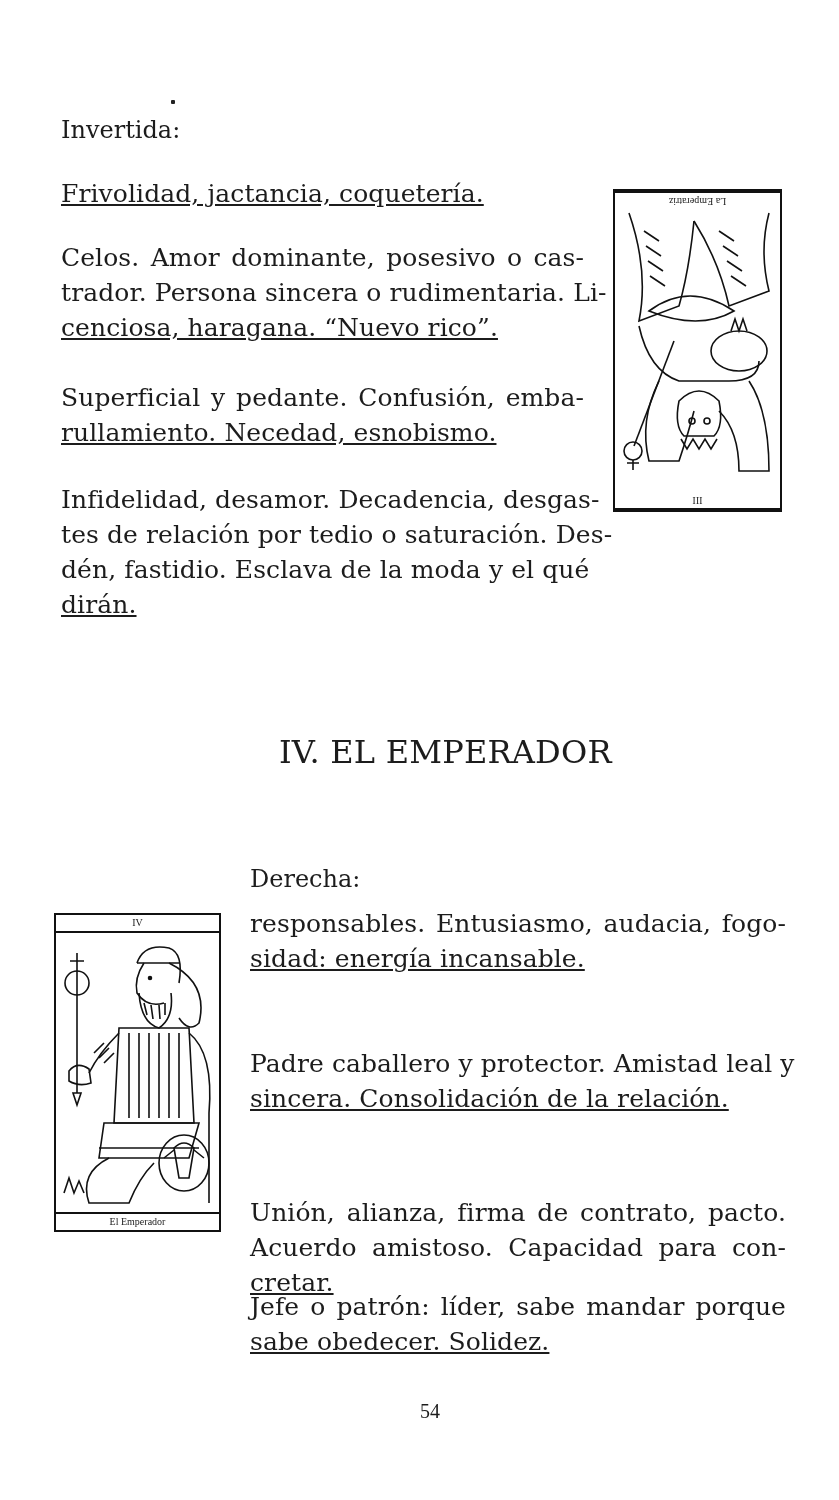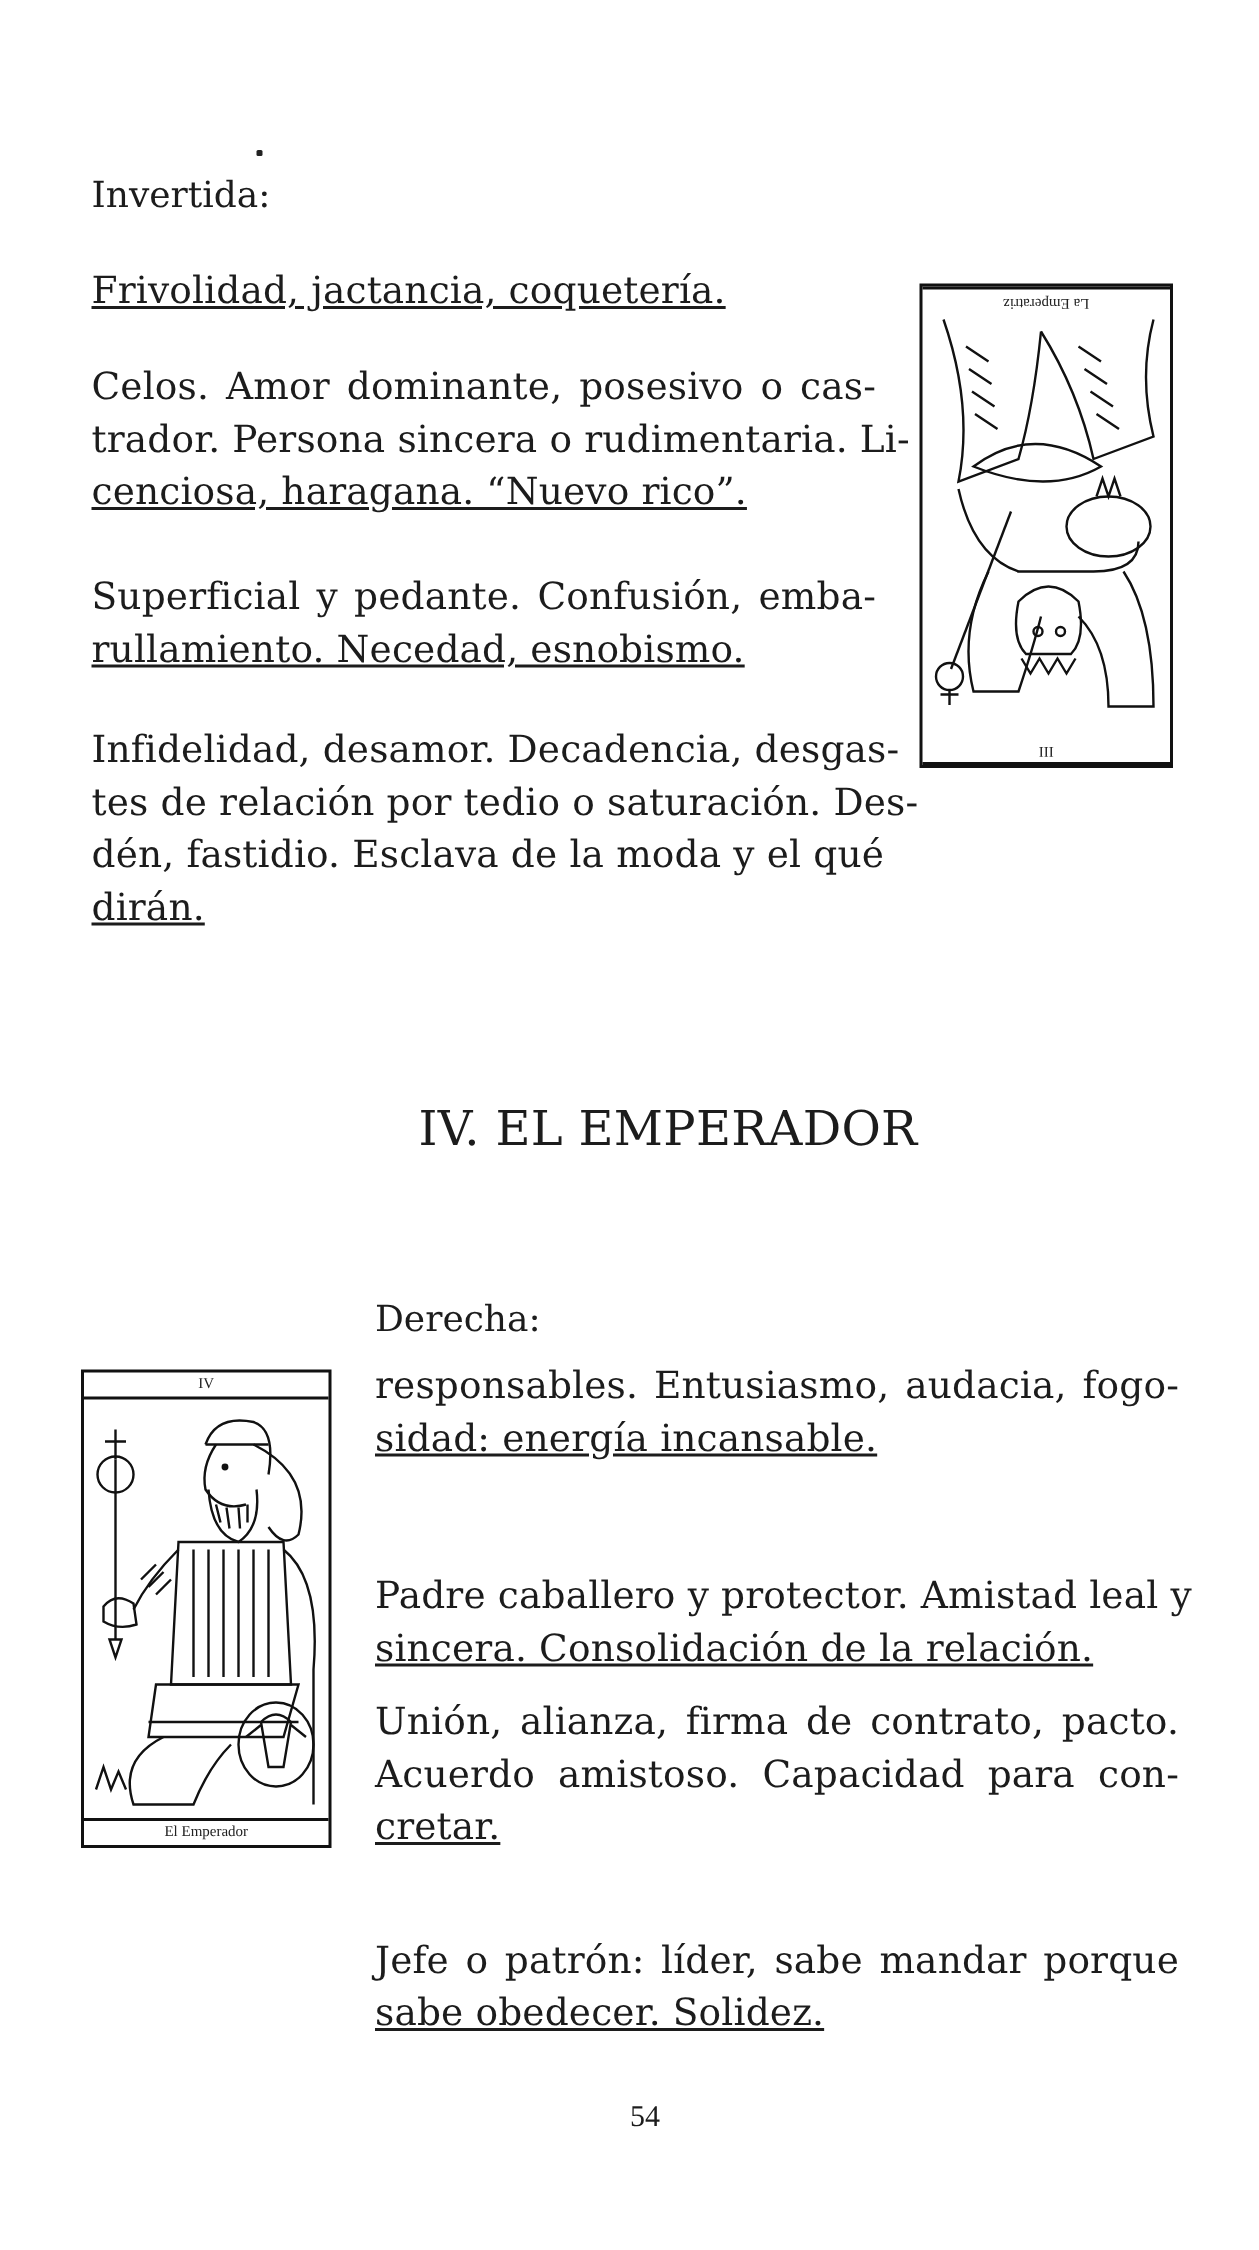--- a/index.html
+++ b/index.html
@@ -90,21 +90,21 @@
 <div class="abs p" style="left:250px; top:906px; width:536px;">
   <span class="ln">responsables. Entusiasmo, audacia, fogo-</span>
   <span class="ln last">sidad: energía incansable.</span>
 </div>
 
 <div class="abs p" style="left:250px; top:1046px; width:536px;">
   <span class="ln">Padre caballero y protector. Amistad leal y</span>
   <span class="ln last">sincera. Consolidación de la relación.</span>
 </div>
 
-<div class="abs p" style="left:250px; top:1130px; width:536px;">
+<div class="abs p" style="left:250px; top:1195px; width:536px;">
   <span class="ln">Unión, alianza, firma de contrato, pacto.</span>
   <span class="ln">Acuerdo amistoso. Capacidad para con-</span>
   <span class="ln last">cretar.</span>
 </div>
 
 <div class="abs p" style="left:250px; top:1289px; width:536px;">
   <span class="ln">Jefe o patrón: líder, sabe mandar porque</span>
   <span class="ln last">sabe obedecer. Solidez.</span>
 </div>
 

